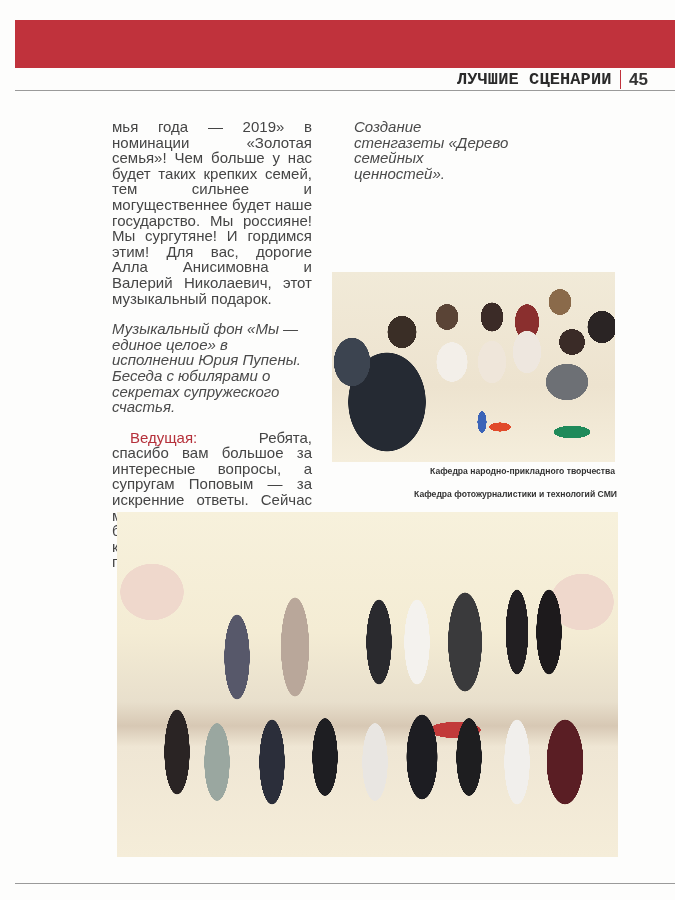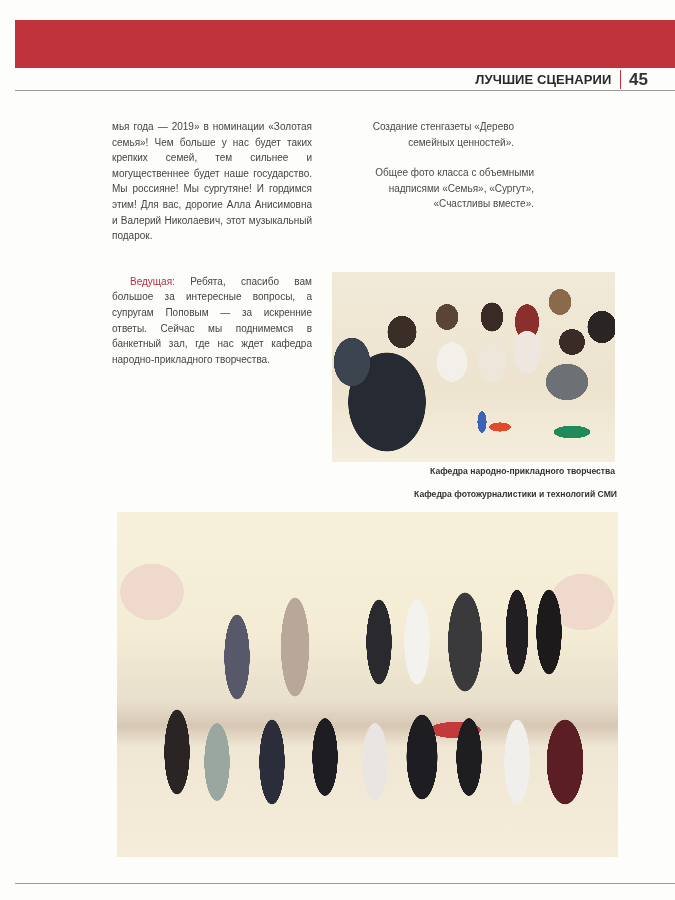--- a/index.html
+++ b/index.html
@@ -1,31 +1,31 @@
 <!DOCTYPE html>
 <html><head>
   <meta charset="utf-8">
   <style>
     * { margin: 0; padding: 0; box-sizing: border-box; }
     html, body { width: 675px; height: 900px; background: #fdfdfc; overflow: hidden; }
     body { position: relative; font-family: "DejaVu Sans", sans-serif; color: #3a3a3a; }
 
     .red-bar { position: absolute; left: 15px; top: 20px; width: 660px; height: 48px; background: #c0323c; }
     .running-head { position: absolute; top: 70px; right: 0; height: 19px; display: flex; align-items: center; }
-    .section-title { font-size: 13px; font-weight: bold; color: #2a2a2a; letter-spacing: 0.1px; padding-right: 8px; font-family: Liberation Sans, sans-serif; }
+    .section-title { font-size: 17px; font-weight: bold; color: #2a2a2a; letter-spacing: 0.1px; padding-right: 8px; font-family: Liberation Mono, monospace; }
     .head-sep { width: 1.5px; height: 19px; background: #c0323c; }
     .page-num { font-size: 17px; font-weight: bold; color: #333; padding-left: 8px; width: 54px; font-family: "Liberation Sans", sans-serif; }
     .top-rule { position: absolute; left: 15px; top: 90px; width: 660px; height: 1px; background: #9a9a9a; }
     .bottom-rule { position: absolute; left: 15px; top: 883px; width: 660px; height: 1px; background: #9a9a9a; }
 
-    .col { position: absolute; font-family: "Liberation Sans", sans-serif; font-size: 10px; line-height: 15.6px; color: #454545; }
+    .col { position: absolute; font-family: "Liberation Sans", sans-serif; font-size: 15px; line-height: 15.6px; color: #454545; }
     .col-left { left: 112px; top: 119px; width: 200px; }
     .col-right { left: 334px; top: 119px; width: 200px; }
     .just { text-align: justify; }
-    .italic-c { text-align: right; color: #4a4a4a; }
+    .italic-c { font-style: italic; text-align: left; color: #4a4a4a; }
     .bold-c { font-weight: bold; text-align: center; color: #2a2a2a; }
     .bold-l { font-weight: bold; color: #2a2a2a; }
     .speaker { color: #b5303a; font-weight: normal; }
     .indent { text-indent: 18px; }
     .gap { height: 15px; }
 
     .photo { position: absolute; overflow: hidden; }
     .photo-small { left: 332px; top: 272px; width: 283px; height: 190px;
       background:
         radial-gradient(ellipse 30px 40px at 20px 90px, #3c4450 60%, transparent 61%),
@@ -85,29 +85,29 @@
 <div class="running-head">
   <span class="section-title">ЛУЧШИЕ СЦЕНАРИИ</span>
   <span class="head-sep"></span>
   <span class="page-num">45</span>
 </div>
 <div class="top-rule"></div>
 
 <div class="col col-left">
   <p class="just">мья года — 2019» в номинации «Золотая семья»! Чем больше у нас будет таких крепких семей, тем сильнее и могущественнее будет наше государство. Мы россияне! Мы сургутяне! И гордимся этим! Для вас, дорогие Алла Анисимовна и Валерий Николаевич, этот музыкальный подарок.</p>
   <div class="gap"></div>
+  <p class="italic-c">Музыкальный фон «Мы — единое целое» в исполнении Юрия Пупены. Беседа с юбилярами о секретах супружеского счастья.</p>
   <div class="gap"></div>
   <p class="just indent"><span class="speaker">Ведущая:</span><span> Ребята, спасибо вам большое за интересные вопросы, а супругам Поповым — за искренние ответы. Сейчас мы поднимемся в банкетный зал, где нас ждет кафедра народно-прикладного творчества.</span></p>
   <div class="gap"></div>
 </div>
 
 <div class="col col-right">
   <p class="italic-c" style="padding:0 20px;">Создание стенгазеты «Дерево семейных ценностей».</p>
   <div class="gap"></div>
-  <p class="italic-c">Общее фото класса с объемными надписями «Семья», «Сургут», «Счастливы вместе».</p>
 </div>
 
 <div class="photo photo-small"></div>
 <div class="photo-label caption-1">Кафедра народно-прикладного творчества</div>
 <div class="photo-label caption-2">Кафедра фотожурналистики и технологий СМИ</div>
 <div class="photo photo-big"></div>
 
 <div class="bottom-rule"></div>
 
 </body></html>

